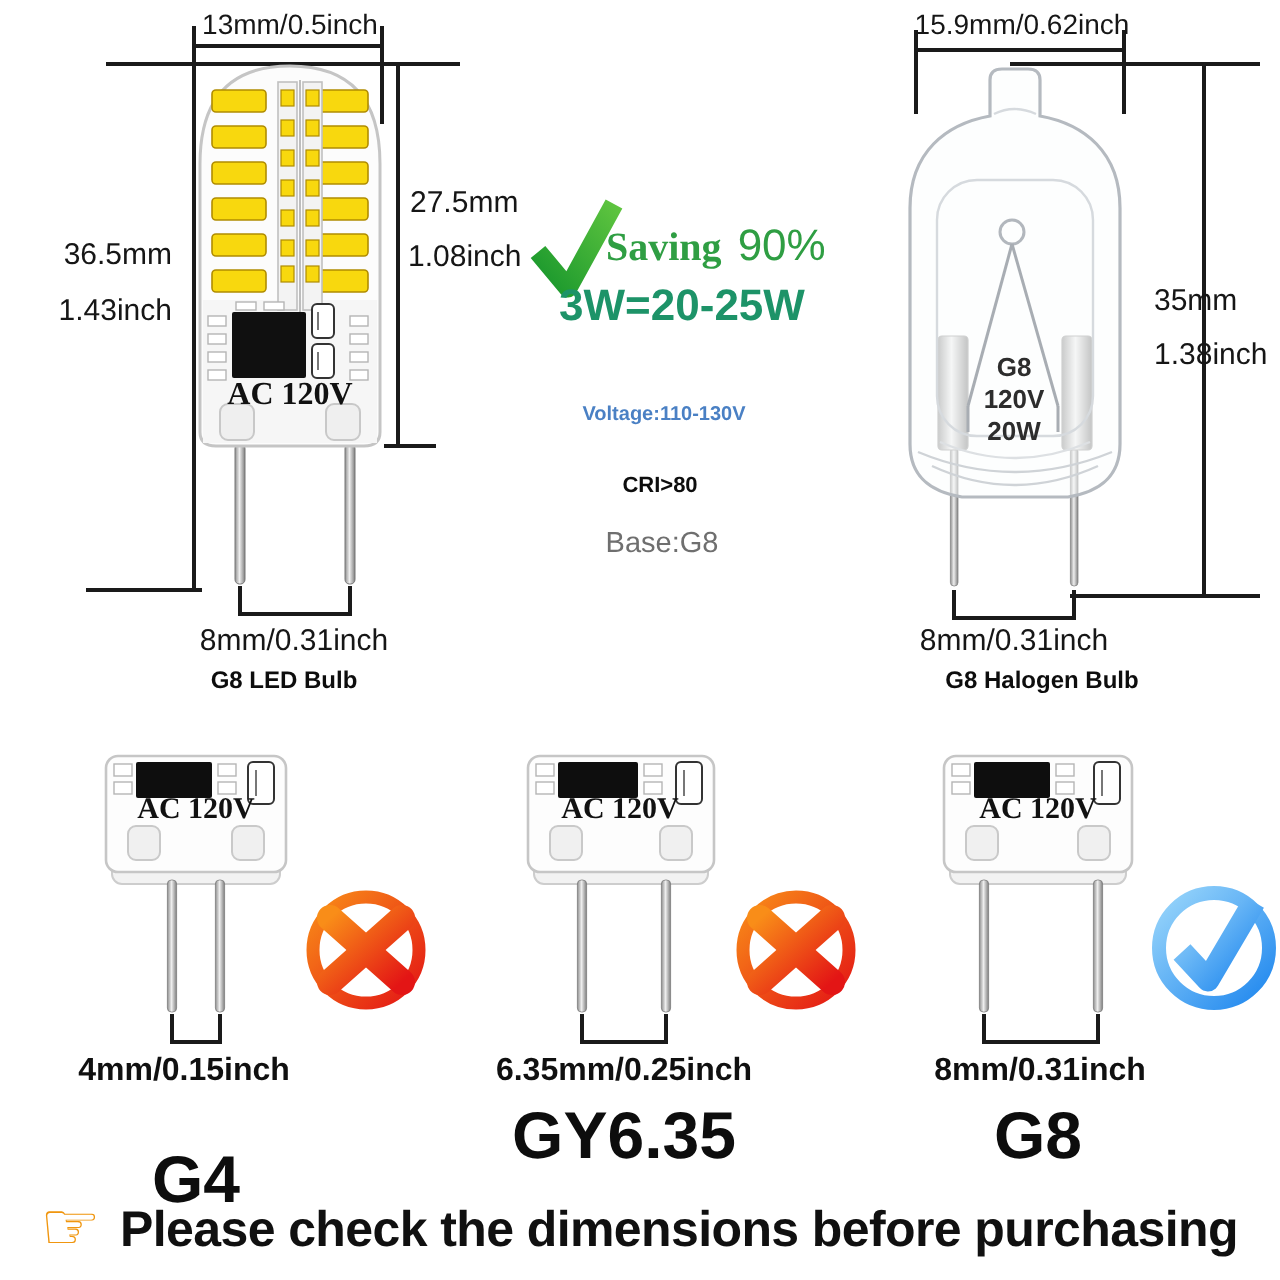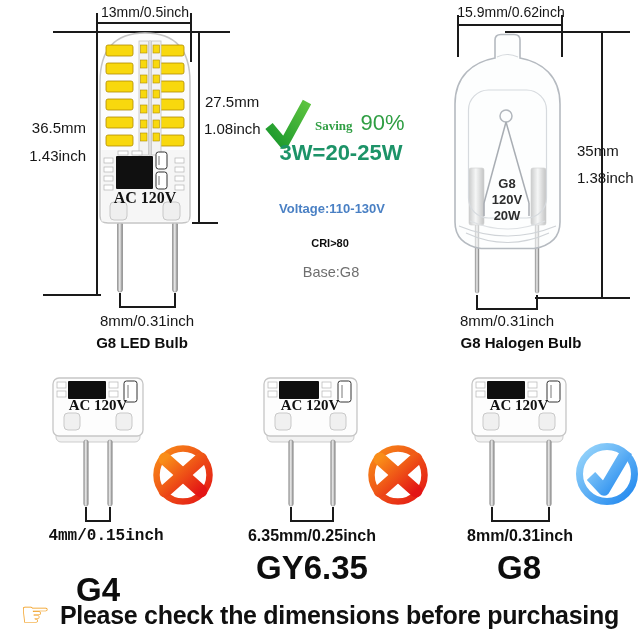--- a/index.html
+++ b/index.html
@@ -4,29 +4,29 @@
 <style>
   html,body{margin:0;padding:0;background:#fff;}
   #stage{position:relative;width:640px;height:640px;background:#fff;overflow:hidden;
          font-family:"Liberation Sans",sans-serif;color:#161616;padding-left:26px;}
   #diagram{position:absolute;left:0;top:0;}
   .t{position:absolute;white-space:nowrap;line-height:1.15;}
   .c{transform:translateX(-50%);}
   .r{transform:translateX(-100%);}
   .dim{font-size:14px;color:#161616;}
   .dim15{font-size:15px;color:#161616;}
-  .bulbname{font-size:15px;font-weight:bold;color:#0d0d0d;}
+  .bulbname{font-size:12px;font-weight:bold;color:#0d0d0d;}
   .serifprint{font-family:"Liberation Serif",serif;font-weight:bold;font-size:16px;color:#111;}
   .baseprint{font-family:"Liberation Serif",serif;font-weight:bold;font-size:15px;color:#111;}
   .halprint{font-size:13px;font-weight:bold;color:#2d2d2d;}
   .saving-row{position:absolute;display:flex;align-items:baseline;gap:8px;}
-  .saving-word{font-family:"Liberation Serif",serif;font-weight:bold;font-size:13px;color:var(--green);margin-left:12px;}
+  .saving-word{font-family:"Liberation Serif",serif;font-weight:bold;font-size:20px;color:var(--green);}
   .saving-pct{font-size:22px;color:var(--green);}
   .wattage{font-size:22px;font-weight:bold;color:var(--teal);}
-  .voltage{font-size:13px;font-weight:bold;color:var(--blue-text);}
+  .voltage{font-size:10px;font-weight:bold;color:var(--blue-text);}
   .grayline{font-size:14.5px;color:var(--gray-text);}
   .criline{font-size:11px;font-weight:bold;color:#0d0d0d;}
   .colortemp{font-size:15px;color:var(--gray-text);}
   .pindist-sm{font-size:16px;font-weight:bold;color:#101010;}
   .basename{font-size:33px;font-weight:bold;color:#0d0d0d;}
   .hand{font-size:34px;color:var(--hand);line-height:1;}
   .footer-text{font-size:25px;font-weight:bold;color:#101010;letter-spacing:-0.3px;}
 </style>
 </head>
 <body>
@@ -282,21 +282,21 @@
   </div>
   <div class="t c wattage" style="left:341px;top:140px;">3W=20-25W</div>
   <div class="t c voltage" style="left:332px;top:202px;">Voltage:110-130V</div>
   <div class="t c grayline" style="left:331px;top:220px;margin-top:44px;">Base:G8</div>
   <div class="t c criline" style="left:330px;top:237px;">CRI&gt;80</div>
 
   <div class="t c baseprint" style="left:98px;top:397px;">AC 120V</div>
   <div class="t c baseprint" style="left:310px;top:397px;">AC 120V</div>
   <div class="t c baseprint" style="left:519px;top:397px;">AC 120V</div>
 
-  <div class="t c pindist-sm" style="left:106px;top:527px;font-family:Liberation Mono, monospace;">4mm/0.15inch</div>
+  <div class="t c pindist-sm" style="left:92px;top:527px;">4mm/0.15inch</div>
   <div class="t c pindist-sm" style="left:312px;top:527px;">6.35mm/0.25inch</div>
   <div class="t c pindist-sm" style="left:520px;top:527px;">8mm/0.31inch</div>
 
   <div class="t c basename" style="left:98px;top:571px;">G4</div>
   <div class="t c basename" style="left:312px;top:549px;">GY6.35</div>
   <div class="t c basename" style="left:519px;top:549px;">G8</div>
 
   <div class="t hand" style="left:20px;top:597px;">☞</div>
   <div class="t footer-text" style="left:60px;top:601px;">Please check the dimensions before purchasing</div>
 

